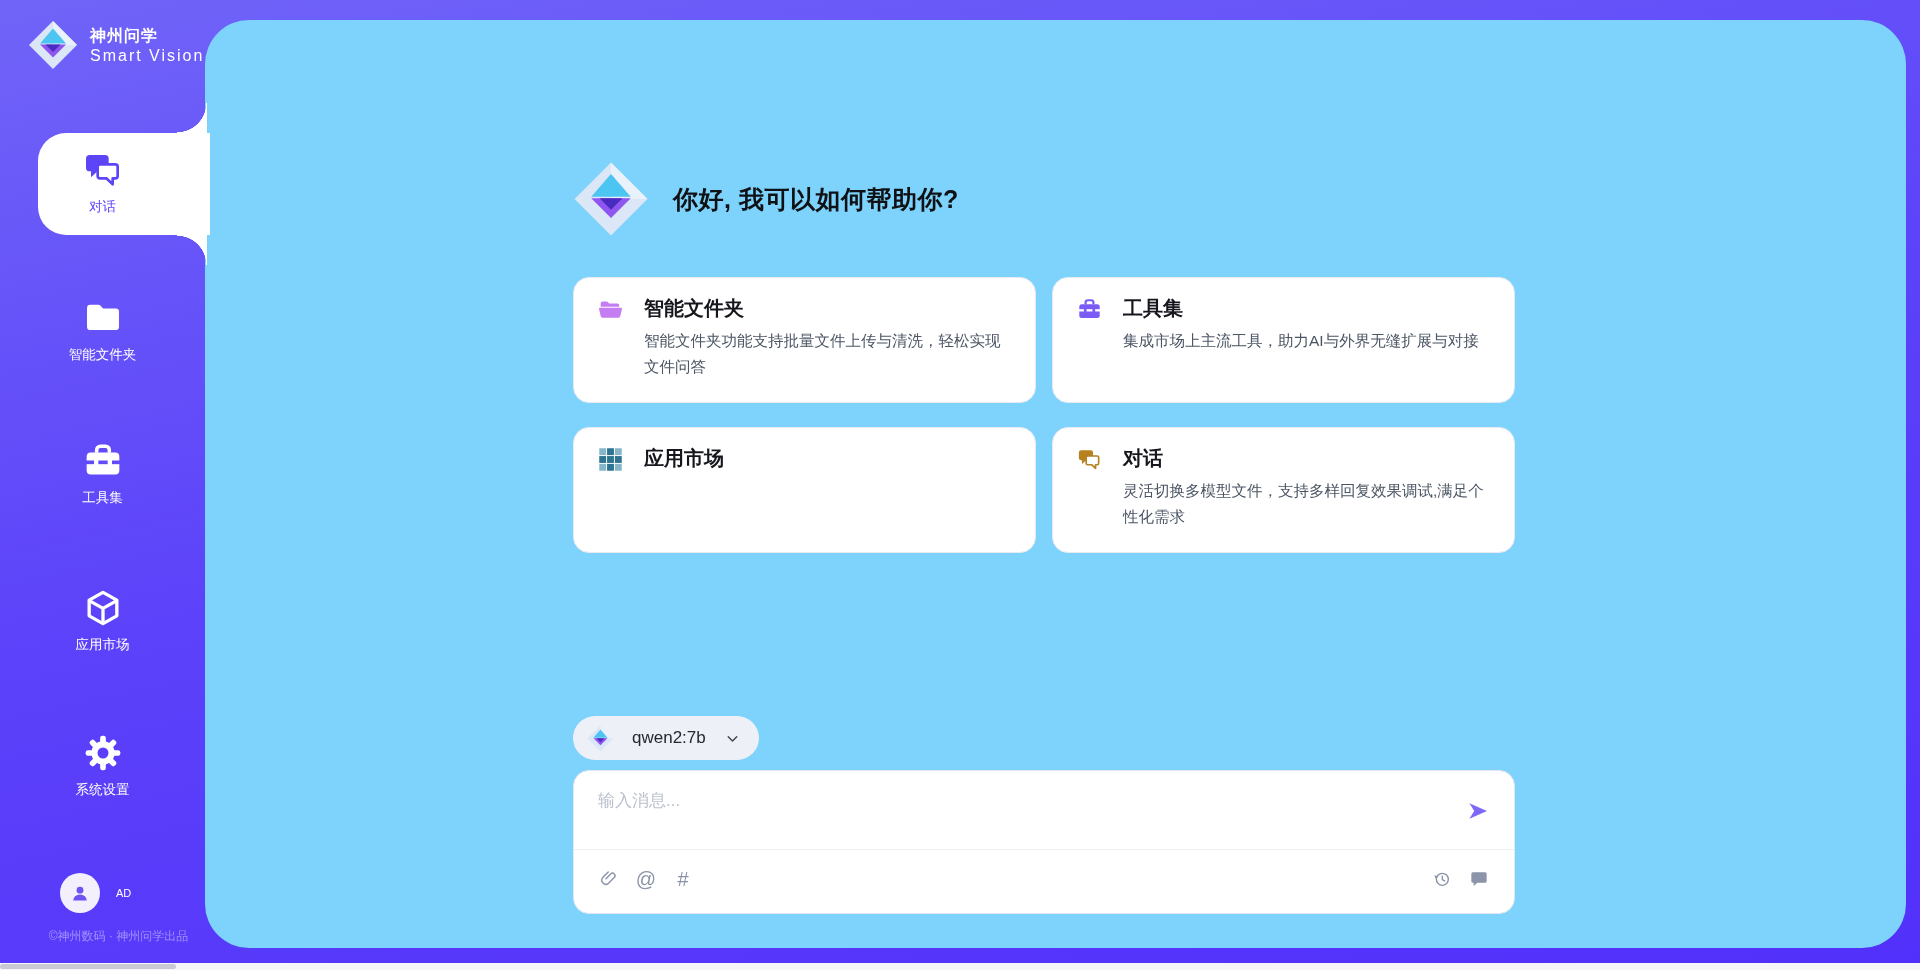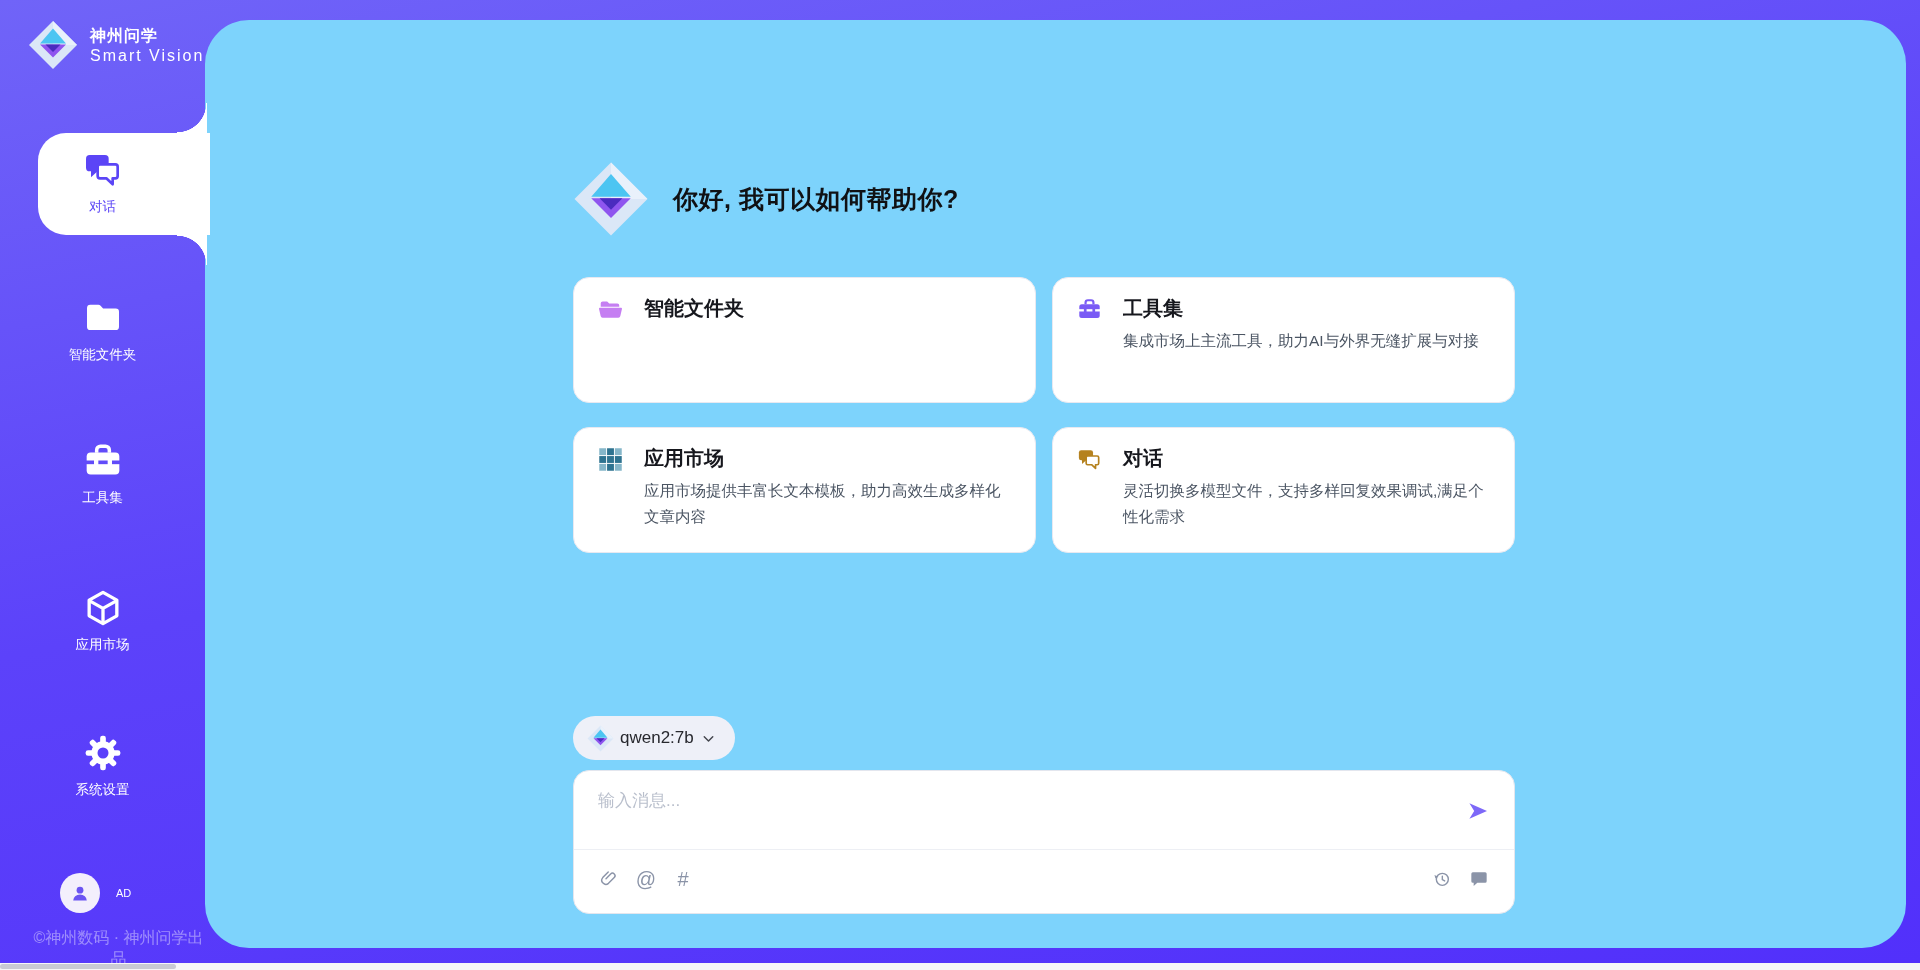--- a/index.html
+++ b/index.html
@@ -37,21 +37,21 @@
   .nav-item.active { color:#5b45f6; }
   .nav-item.active .nav-icon { color:#5b45f6; }
   .nav-item.active .nav-label { color:#5b45f6; font-weight:500; }
 
   .user-row { position:absolute; left:60px; top:873px; display:flex; align-items:center; gap:16px; z-index:4; cursor:pointer; }
   .avatar { width:40px; height:40px; border-radius:50%; background:#f3effc; display:flex; align-items:center; justify-content:center; }
   .avatar svg { width:24px; height:24px; color:#6b54f2; }
   .user-name { color:#fff; font-size:11px; font-weight:500; }
 
   .copyright { position:absolute; left:0; top:928px; width:205px; text-align:center;
-    color:rgba(255,255,255,0.42); font-size:16px; z-index:4;padding-left:32px; }
+    color:rgba(255,255,255,0.42); font-size:12px; z-index:4;padding-left:32px; }
 
   
   .panel {
     position:absolute; left:205px; top:20px; right:14px; bottom:22px;
     background:#7dd3fc; border-radius:44px; z-index:2;
   }
   .content { position:absolute; left:368px; top:0; width:942px; height:100%; }
 
   .greeting { position:absolute; left:0; top:141px; display:flex; align-items:center; gap:24px; }
   .greeting-diamond { width:76px; height:76px; }
@@ -62,21 +62,21 @@
   .card { position:relative; height:126px; background:#fff; border:1px solid #e8e9f1; border-radius:16px; cursor:pointer; }
   .card-icon { position:absolute; left:24px; top:19px; width:25px; height:25px; }
   .c-folder  { color:#c57ef2; }
   .c-toolbox { color:#7a5bf5; }
   .c-grid    { color:#3e7f9c; }
   .c-chat    { color:#b5821f; }
   .card-title { position:absolute; left:70px; top:17px; font-size:20px; font-weight:700; color:#16171d; }
   .card-desc { position:absolute; left:70px; top:50px; right:22px; font-size:15.5px; line-height:25.5px; color:#4b5563; }
 
   .model-pill { position:absolute; left:0; top:696px; height:44px; border-radius:22px;
-    background:#eef0f8; display:inline-flex; align-items:center; gap:6px; padding:0 18px 0 14px; cursor:pointer; }
+    background:#eef0f8; display:inline-flex; align-items:center; gap:18px; padding:0 18px 0 14px; cursor:pointer; }
   .pill-diamond { width:27px; height:27px; }
   .pill-label { font-size:17px; color:#27282e; }
   .pill-chevron { width:17px; height:17px; color:#43454d; }
 
   .composer { position:absolute; left:0; top:750px; width:942px; height:144px;
     border:1px solid #e3e6ee; border-radius:16px; background:#fff; }
   .composer textarea {
     position:absolute; left:24px; top:18px; width:850px; height:52px;
     border:none; outline:none; resize:none; font-family:inherit;
     font-size:17px; color:#333; background:transparent;
@@ -271,36 +271,36 @@
           </svg>
         <h1>你好, 我可以如何帮助你?</h1>
       </div>
 
       <div class="cards">
         <div class="card">
           <svg class="card-icon c-folder" viewBox="0 0 24 24">
               <use href="#sym-folder-open"></use>
             </svg>
           <div class="card-title">智能文件夹</div>
+          <div class="card-desc">智能文件夹功能支持批量文件上传与清洗，轻松实现文件问答</div>
         </div>
 
         <div class="card">
           <svg class="card-icon c-toolbox" viewBox="0 0 24 24">
               <use href="#sym-toolbox"></use>
             </svg>
           <div class="card-title">工具集</div>
           <div class="card-desc">集成市场上主流工具，助力AI与外界无缝扩展与对接</div>
         </div>
 
         <div class="card">
           <svg class="card-icon c-grid" viewBox="0 0 24 24">
               <use href="#sym-grid"></use>
             </svg>
           <div class="card-title">应用市场</div>
-          <div class="card-desc">应用市场提供丰富长文本模板，助力高效生成多样化文章内容</div>
         </div>
 
         <div class="card">
           <svg class="card-icon c-chat" viewBox="0 0 24 24">
               <use href="#sym-chat"></use>
             </svg>
           <div class="card-title">对话</div>
           <div class="card-desc">灵活切换多模型文件，支持多样回复效果调试,满足个性化需求</div>
         </div>
       </div>

